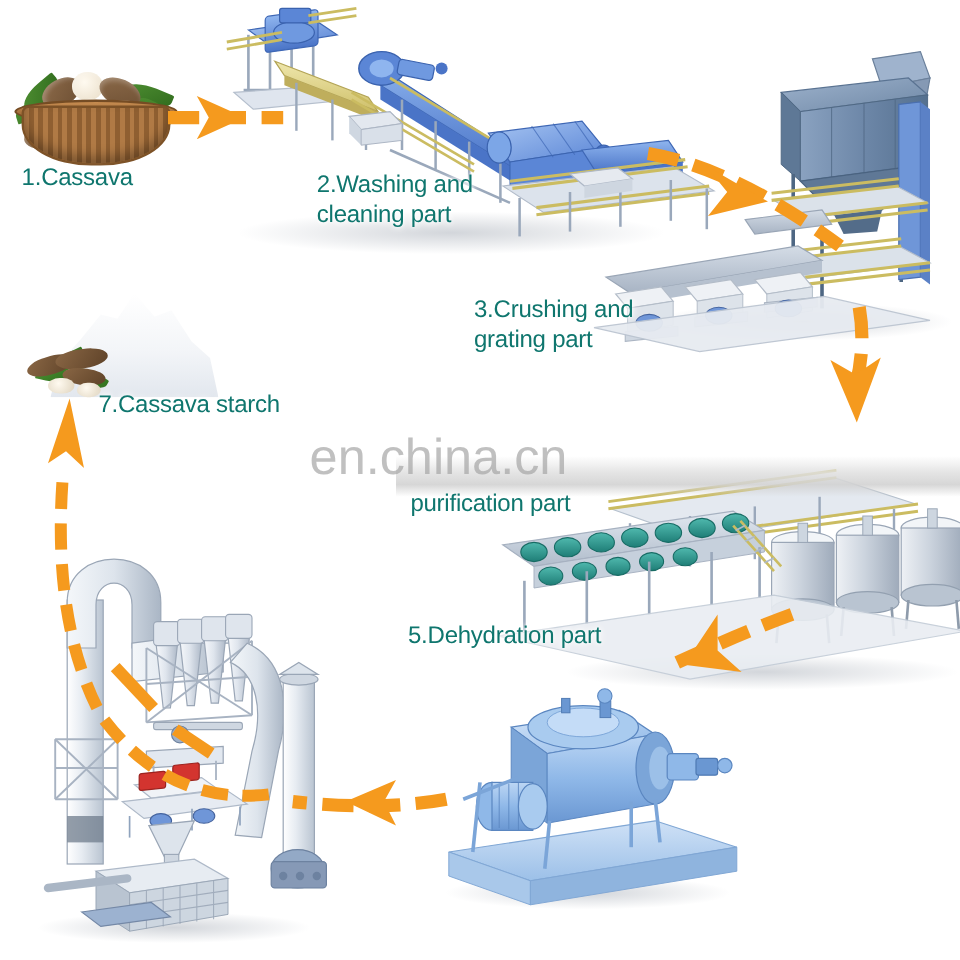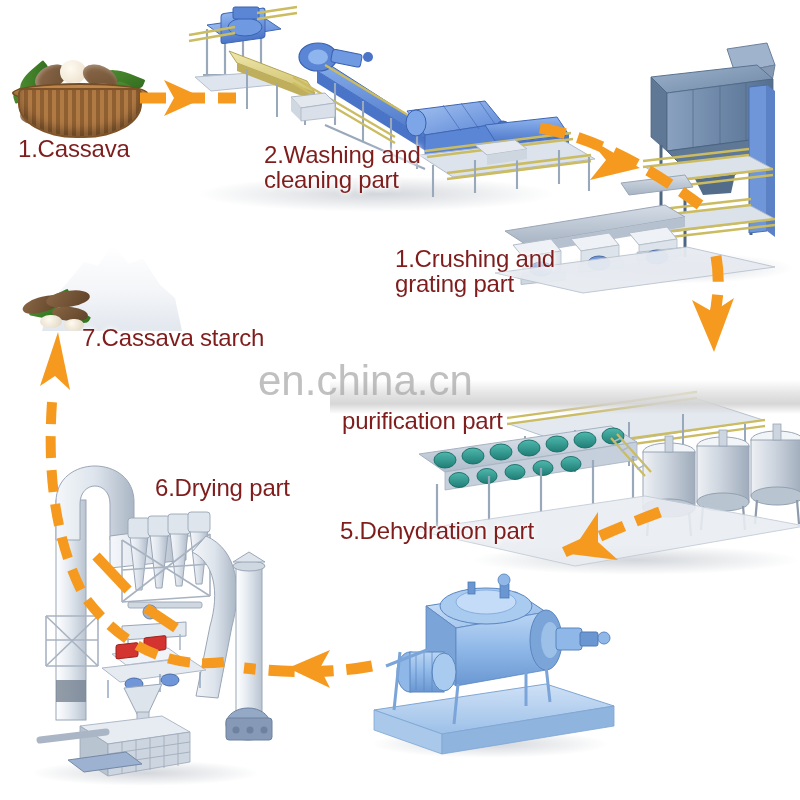--- a/index.html
+++ b/index.html
@@ -12,23 +12,23 @@
     position:relative;
     width:800px;height:800px;
     overflow:hidden;
     background:#ffffff;
   }
 
   
   .abs{position:absolute;}
   .lbl{
     position:absolute;
-    color:#7f1d1d;
+    color:#0f766e;
     font-family:"Liberation Sans", sans-serif;
-    font-size:24px;
+    font-size:20px;
     line-height:25px;
     font-weight:400;
     letter-spacing:-0.2px;
     white-space:pre-line;
     text-shadow:0 0 3px #fff,0 0 6px #fff,0 0 9px #fff;
     pointer-events:none;
   }
 
   
   #watermark{
@@ -662,20 +662,19 @@
     <path d="M96 556 L128 590" stroke="#f59a1e" stroke-width="10" stroke-linecap="butt" fill="none"></path>
     <path d="M146 608 L176 628" stroke="#f59a1e" stroke-width="10" stroke-linecap="butt" fill="none"></path>
   </svg>
 
   <div id="wm-band"></div>
   <div id="watermark">en.china.cn</div>
 
   <div class="lbl" style="left:18px;top:136px;">1.Cassava</div>
   <div class="lbl" style="left:228px;top:142px;margin-left:36px;">2.Washing and
 cleaning part</div>
-  <div class="lbl" style="left:395px;top:246px;">1.Crushing and
+  <div class="lbl" style="left:395px;top:246px;">3.Crushing and
 grating part</div>
   <div class="lbl" style="left:342px;top:408px;">purification part</div>
   <div class="lbl" style="left:340px;top:518px;text-align:right;">5.Dehydration part</div>
-  <div class="lbl" style="left:155px;top:475px;">6.Drying part</div>
   <div class="lbl" style="left:82px;top:325px;text-align:right;">7.Cassava starch</div>
 
 </div>
 
 </body></html>

